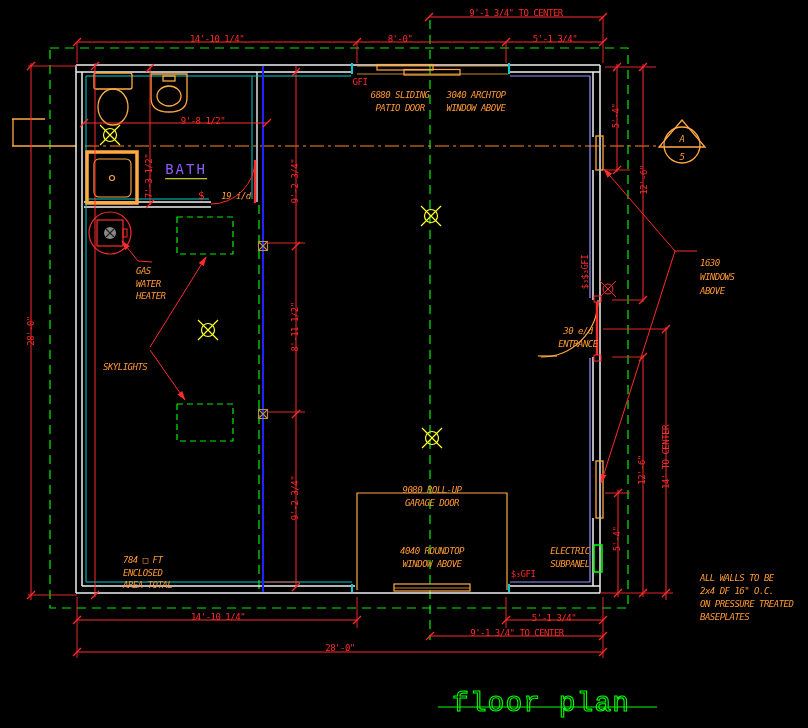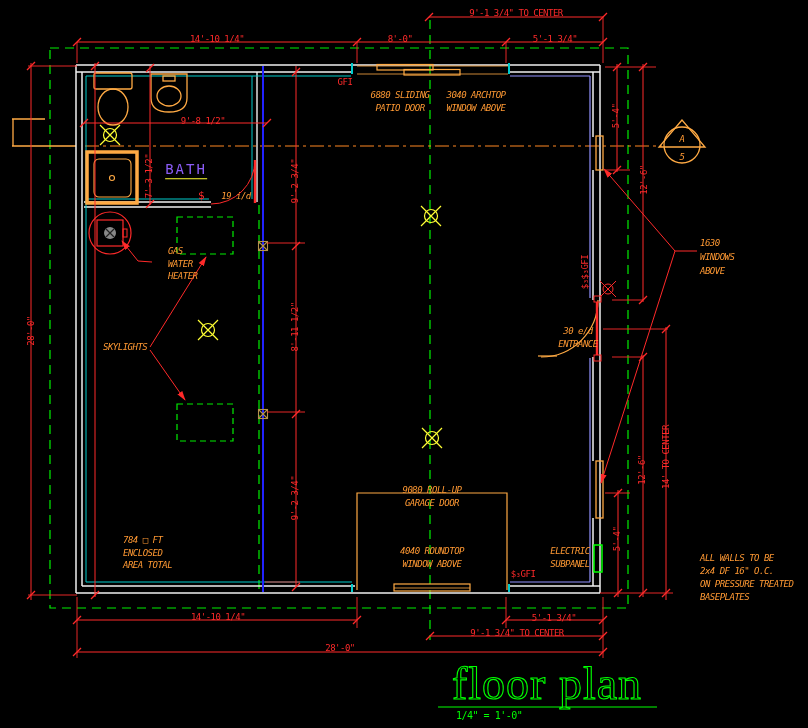--- a/index.html
+++ b/index.html
@@ -1,28 +1,28 @@
 <!DOCTYPE html>
 <html><head>
 <meta charset="utf-8">
 <style>
   html,body{margin:0;padding:0;background:#000;}
   #stage{position:relative;width:808px;height:728px;background:#000;overflow:hidden;
          font-family:"DejaVu Sans Mono",monospace;}
   #plan-svg{position:absolute;left:0;top:0;}
   .lbl{position:absolute;white-space:pre-line;letter-spacing:-0.5px;line-height:12.5px;
        font-size:9px;transform:translate(-50%,-50%);text-align:center;}
-  .left{transform:none;text-align:left;}
+  .left{transform:none;text-align:left;margin-top:20px;}
   .rot{transform:translate(-50%,-50%) rotate(-90deg);}
   .red{color:#ff2a2a;}
   .org{color:#ff9933;font-style:italic;}
   .yel{color:#8b5cf6;}
   .grn{color:#00ff00;}
   .bath-lbl{font-size:14px;letter-spacing:2px;border-bottom:1px solid #ffff33;padding-bottom:2px;}
-  .title{font-size:46px;letter-spacing:1px;line-height:40px;font-family:Liberation Serif, serif;}
+  .title{font-size:28px;letter-spacing:1px;line-height:40px;font-family:Liberation Mono, monospace;}
   @supports (-webkit-text-stroke: 1px red){
     .title{color:transparent;-webkit-text-stroke:1.1px #00ff00;}
   }
   .scale-lbl{font-size:10px;}
 </style>
 </head>
 <body>
 
 <div id="stage">
 
@@ -225,32 +225,32 @@
     <path d="M675,251 L601,483" marker-end="url(#arr)"></path>
   </g>
 
   <path d="M438,707 H657" stroke="#00ff00" stroke-width="1.2"></path>
 </svg>
 
 <span class="lbl red" style="left:516px;top:13px">9'-1 3/4" TO CENTER</span>
 <span class="lbl red" style="left:217px;top:39px">14'-10 1/4"</span>
 <span class="lbl red" style="left:400px;top:39px">8'-0"</span>
 <span class="lbl red" style="left:555px;top:39px">5'-1 3/4"</span>
-<span class="lbl red" style="left:345px;top:82px">GFI</span>
+<span class="lbl red" style="left:360px;top:82px">GFI</span>
 <span class="lbl org" style="left:400px;top:101px">6880 SLIDING
 PATIO DOOR</span>
 <span class="lbl org" style="left:476px;top:101px">3040 ARCHTOP
 WINDOW ABOVE</span>
 <span class="lbl red rot" style="left:31px;top:331px">28'-0"</span>
 <span class="lbl red" style="left:203px;top:121px">9'-8 1/2"</span>
 <span class="lbl red rot" style="left:149px;top:176px">7'-3 1/2"</span>
 <span class="lbl yel bath-lbl" style="left:186px;top:171px">BATH</span>
 <span class="lbl red" style="left:201px;top:196px;font-size:11px">$</span>
 <span class="lbl org" style="left:236px;top:196px">19 i/d</span>
-<span class="lbl org left" style="left:168px;top:245px">GAS
+<span class="lbl org left" style="left:136px;top:245px">GAS
 WATER
 HEATER</span>
 <span class="lbl org left" style="left:103px;top:341px">SKYLIGHTS</span>
 <span class="lbl red rot" style="left:295px;top:181px">9'-2 3/4"</span>
 <span class="lbl red rot" style="left:295px;top:327px">8'-11 1/2"</span>
 <span class="lbl red rot" style="left:295px;top:498px">9'-2 3/4"</span>
 <span class="lbl org left" style="left:700px;top:236px;line-height:14px">1630
 WINDOWS
 ABOVE</span>
 <span class="lbl red rot" style="left:616px;top:116px">5'-4"</span>

